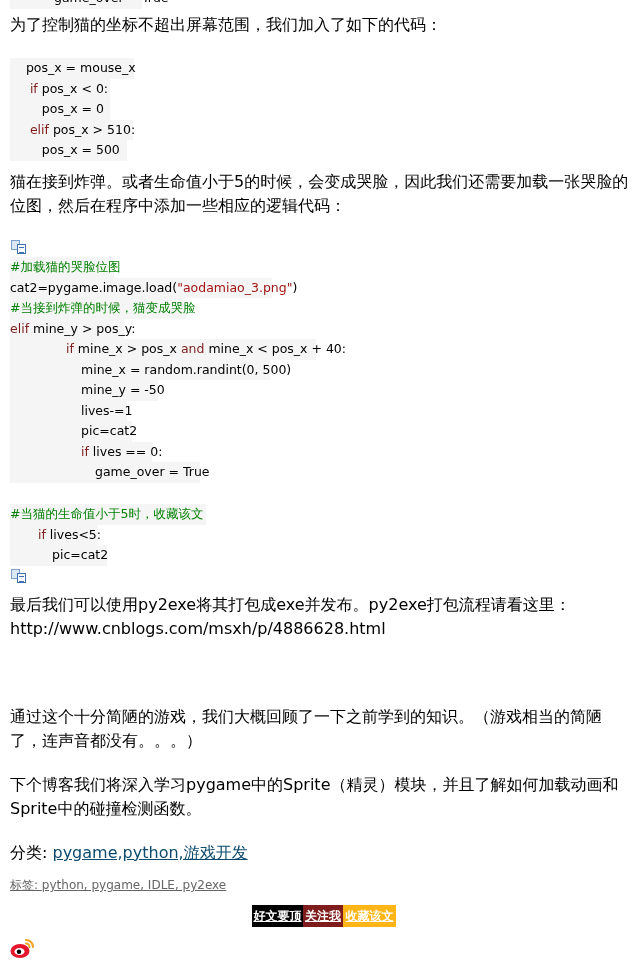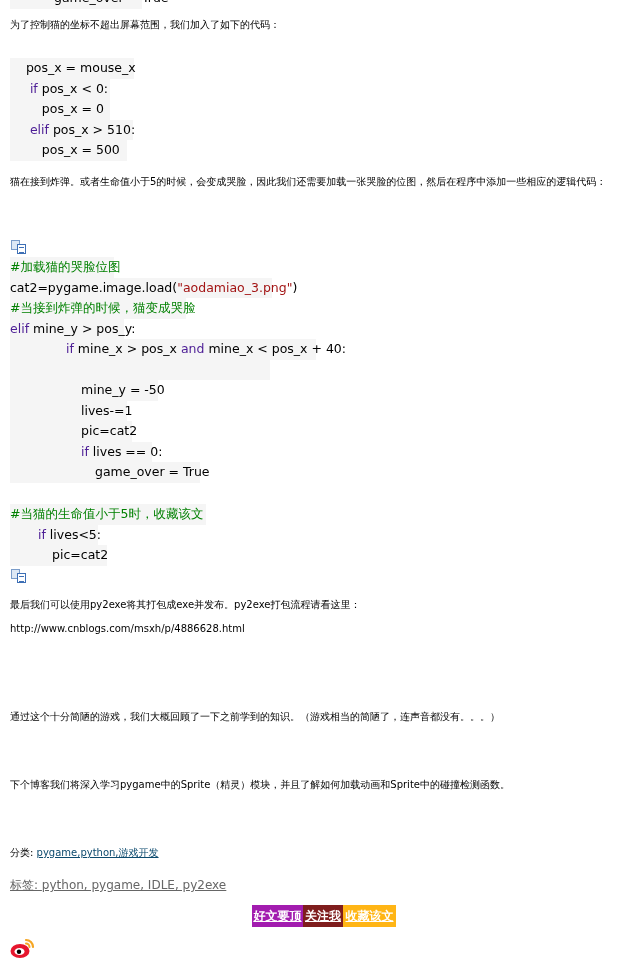--- a/index.html
+++ b/index.html
@@ -1,24 +1,24 @@
 <!DOCTYPE html>
 <html><head>
   <meta charset="utf-8">
   <style>
     * { margin: 0; padding: 0; box-sizing: border-box; }
     html, body { width: 644px; height: 960px; overflow: hidden; background: #ffffff; }
     body { font-family: "DejaVu Sans", "Liberation Sans", sans-serif; color: #000; position: relative; }
 
     .abs { position: absolute; }
-    .para { left: 10px; font-size: 10px; line-height: 24px; color: #000; white-space: nowrap; }
+    .para { left: 10px; font-size: 16px; line-height: 24px; color: #000; white-space: nowrap; }
     .para.wrap { white-space: normal; width: 622px; }
 
     .code-line { position: absolute; background: #f5f5f5; font-size: 12.5px; line-height: 20.5px; height: 20.5px; color: #000; white-space: pre; padding-right: 2px; }
-    .kw { color: #4c1d95; text-align: right; }
+    .kw { color: #7f1d1d; text-align: right; }
     .str { color: #a31515; }
     .cm { color: #008000; }
 
     .copy-icon { position: absolute; width: 16px; height: 14px; }
     .copy-icon .back { position: absolute; left: 0; top: 0; width: 9px; height: 10px; background: #dde8f5; border: 1px solid #7a9cc9; }
     .copy-icon .front { position: absolute; left: 6px; top: 4px; width: 9px; height: 10px; background: #ffffff; border: 1px solid #3d6fb5; }
     .copy-icon .front::after { content: ""; position: absolute; left: 1px; top: 2px; width: 5px; height: 4px; border-top: 1px solid #3d6fb5; border-bottom: 1px solid #3d6fb5; }
 
     .link { color: #0c4a6e; text-decoration: underline; }
     .tag-link { color: #666; text-decoration: underline; }
@@ -48,21 +48,21 @@
   <div class="back"></div>
     <div class="front"></div>
 </div>
 
 <div>
   <div class="code-line cm" style="left:10px; top:257px; width:104px;">#加载猫的哭脸位图</div>
   <div class="code-line" style="left:10px; top:277.5px; width:262px;"><span>cat2=pygame.image.load(</span><span class="str">"aodamiao_3.png"</span><span>)</span></div>
   <div class="code-line cm" style="left:10px; top:298px; width:176px;">#当接到炸弹的时候，猫变成哭脸</div>
   <div class="code-line" style="left:10px; top:318.5px; width:114px;"><span class="kw">elif</span><span> mine_y &gt; pos_y:</span></div>
   <div class="code-line" style="left:10px; top:339px; width:306px;"><span style="padding-left:56px;"></span><span class="kw">if</span><span> mine_x &gt; pos_x </span><span class="kw">and</span><span> mine_x &lt; pos_x + 40:</span></div>
-  <div class="code-line" style="left:10px; top:359.5px; width:260px;"><span style="padding-left:71px;"></span></div>
+  <div class="code-line" style="left:10px; top:359.5px; width:260px;"><span style="padding-left:71px;"></span><span>mine_x = random.randint(0, 500)</span></div>
   <div class="code-line" style="left:10px; top:380px; width:148px;"><span style="padding-left:71px;"></span><span>mine_y = -50</span></div>
   <div class="code-line" style="left:10px; top:400.5px; width:117px;"><span style="padding-left:71px;"></span><span>lives-=1</span></div>
   <div class="code-line" style="left:10px; top:421px; width:122px;"><span style="padding-left:71px;"></span><span>pic=cat2</span></div>
   <div class="code-line" style="left:10px; top:441.5px; width:142px;"><span style="padding-left:71px;"></span><span class="kw">if</span><span> lives == 0:</span></div>
   <div class="code-line" style="left:10px; top:462px; width:190px;"><span style="padding-left:85px;"></span><span>game_over = True</span></div>
 
   <div class="code-line cm" style="left:10px; top:504px; width:196px;">#当猫的生命值小于5时，收藏该文</div>
   <div class="code-line" style="left:10px; top:524.5px; width:88px;"><span style="padding-left:28px;"></span><span class="kw">if</span><span> lives&lt;5:</span></div>
   <div class="code-line" style="left:10px; top:545px; width:97px;"><span style="padding-left:42px;"></span><span>pic=cat2</span></div>
 </div>
@@ -80,21 +80,21 @@
 <div class="abs para wrap" style="top:773px;">下个博客我们将深入学习pygame中的Sprite（精灵）模块，并且了解如何加载动画和Sprite中的碰撞检测函数。</div>
 
 <div class="abs para" style="top:841px;">
   <span>分类: </span><a class="link">pygame,python,游戏开发</a>
 </div>
 
 <div class="abs" style="left:10px; top:876px; font-size:12px; line-height:18px; color:#666; white-space:nowrap;text-decoration:underline;">
   <span>标签: </span><a class="tag-link">python, pygame, IDLE, py2exe</a>
 </div>
 
-<div class="btn" style="left:252px; width:51px; background:#a21caf;">好文要顶</div>
+<div class="btn" style="left:252px; width:51px; background:#000000;">好文要顶</div>
 <div class="btn" style="left:303px; width:40px; background:#7f1d1d;">关注我</div>
 <div class="btn" style="left:343px; width:53px; background:#ffb515;">收藏该文</div>
 
 <div class="weibo">
   <svg width="26" height="22" viewBox="0 0 26 22">
     <ellipse cx="10" cy="14" rx="9.5" ry="7" fill="#e6162d"></ellipse>
     <ellipse cx="9.5" cy="14.5" rx="5" ry="3.6" fill="#ffffff"></ellipse>
     <circle cx="9" cy="14.8" r="2.2" fill="#000"></circle>
     <path d="M16 3 A7 7 0 0 1 23 10" stroke="#f5a623" stroke-width="2.2" fill="none" stroke-linecap="round"></path>
     <path d="M16 6.5 A3.5 3.5 0 0 1 19.5 10" stroke="#f5a623" stroke-width="2" fill="none" stroke-linecap="round"></path>

